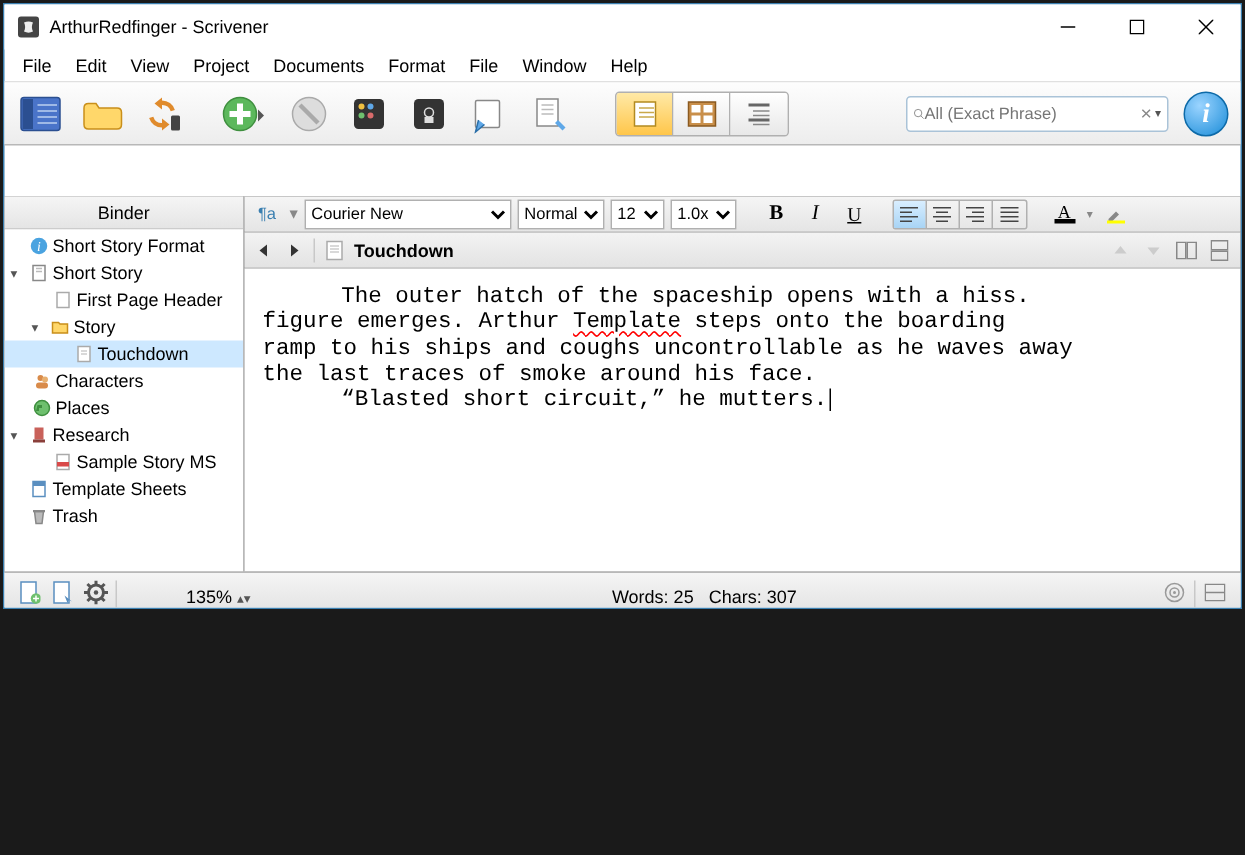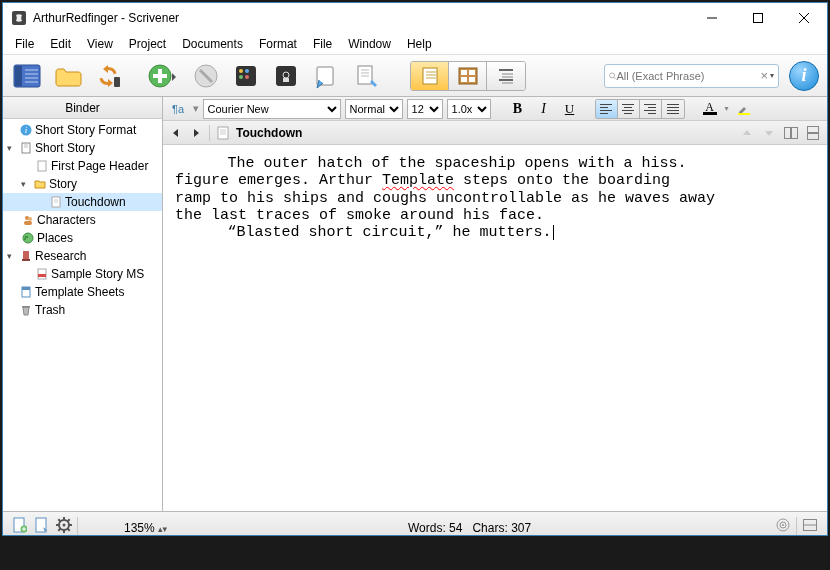--- a/index.html
+++ b/index.html
@@ -1,19 +1,19 @@
 <!DOCTYPE html>
 <html><head>
 <meta charset="utf-8">
 <style>
   * { box-sizing: border-box; margin: 0; padding: 0; }
   body { font-family: "Segoe UI", Arial, sans-serif; font-size: 12px; background: #1a1a1a; overflow: hidden; }
   .window {
     width: 826px;
-    height: 534px;
+    height: 404px;
     margin: 2px;
     background: #fff;
     border: 1px solid #3a7fb0;
     display: flex;
     flex-direction: column;
   }
   
   .titlebar {
     height: 30px;
     display: flex;
@@ -86,20 +86,21 @@
     display: flex; align-items: center; justify-content: center;
     margin: 0 4px;
     border: 1px solid #0d6aa8;
   }
   
   .main {
     flex: 1;
     display: flex;
     background: #737373;
     overflow: hidden;
+    margin-top: 34px;
   }
   
   .binder {
     width: 160px;
     border-right: 1px solid #b8b8b8;
     display: flex;
     flex-direction: column;
     background: linear-gradient(#f8f8f8,#f0f0f0);
   }
   .binder-header {
@@ -613,21 +614,21 @@
             <line x1="11.5" y1="11.5" x2="13.7" y2="13.7"></line>
             <line x1="2.3" y1="13.7" x2="4.5" y2="11.5"></line>
             <line x1="11.5" y1="4.5" x2="13.7" y2="2.3"></line>
           </g>
         </svg>
       </div>
     <div class="sb-sep"></div>
     <div style="width:44px"></div>
     <div><span>135%</span> <span style="font-size:9px;color:#555">▴▾</span></div>
     <div class="sb-spacer"></div>
-    <div><span>Words:</span> <span>54</span></div>
+    <div><span>Words:</span> <span>25</span></div>
     <div style="width:10px"></div>
     <div><span>Chars:</span> <span>307</span></div>
     <div class="sb-spacer"></div>
     <div class="sb-btn">
         <svg width="14" height="14">
           <circle cx="7" cy="7" r="6" fill="none" stroke="#999"></circle>
           <circle cx="7" cy="7" r="3" fill="none" stroke="#999"></circle>
           <circle cx="7" cy="7" r="1" fill="#999"></circle>
         </svg>
       </div>

